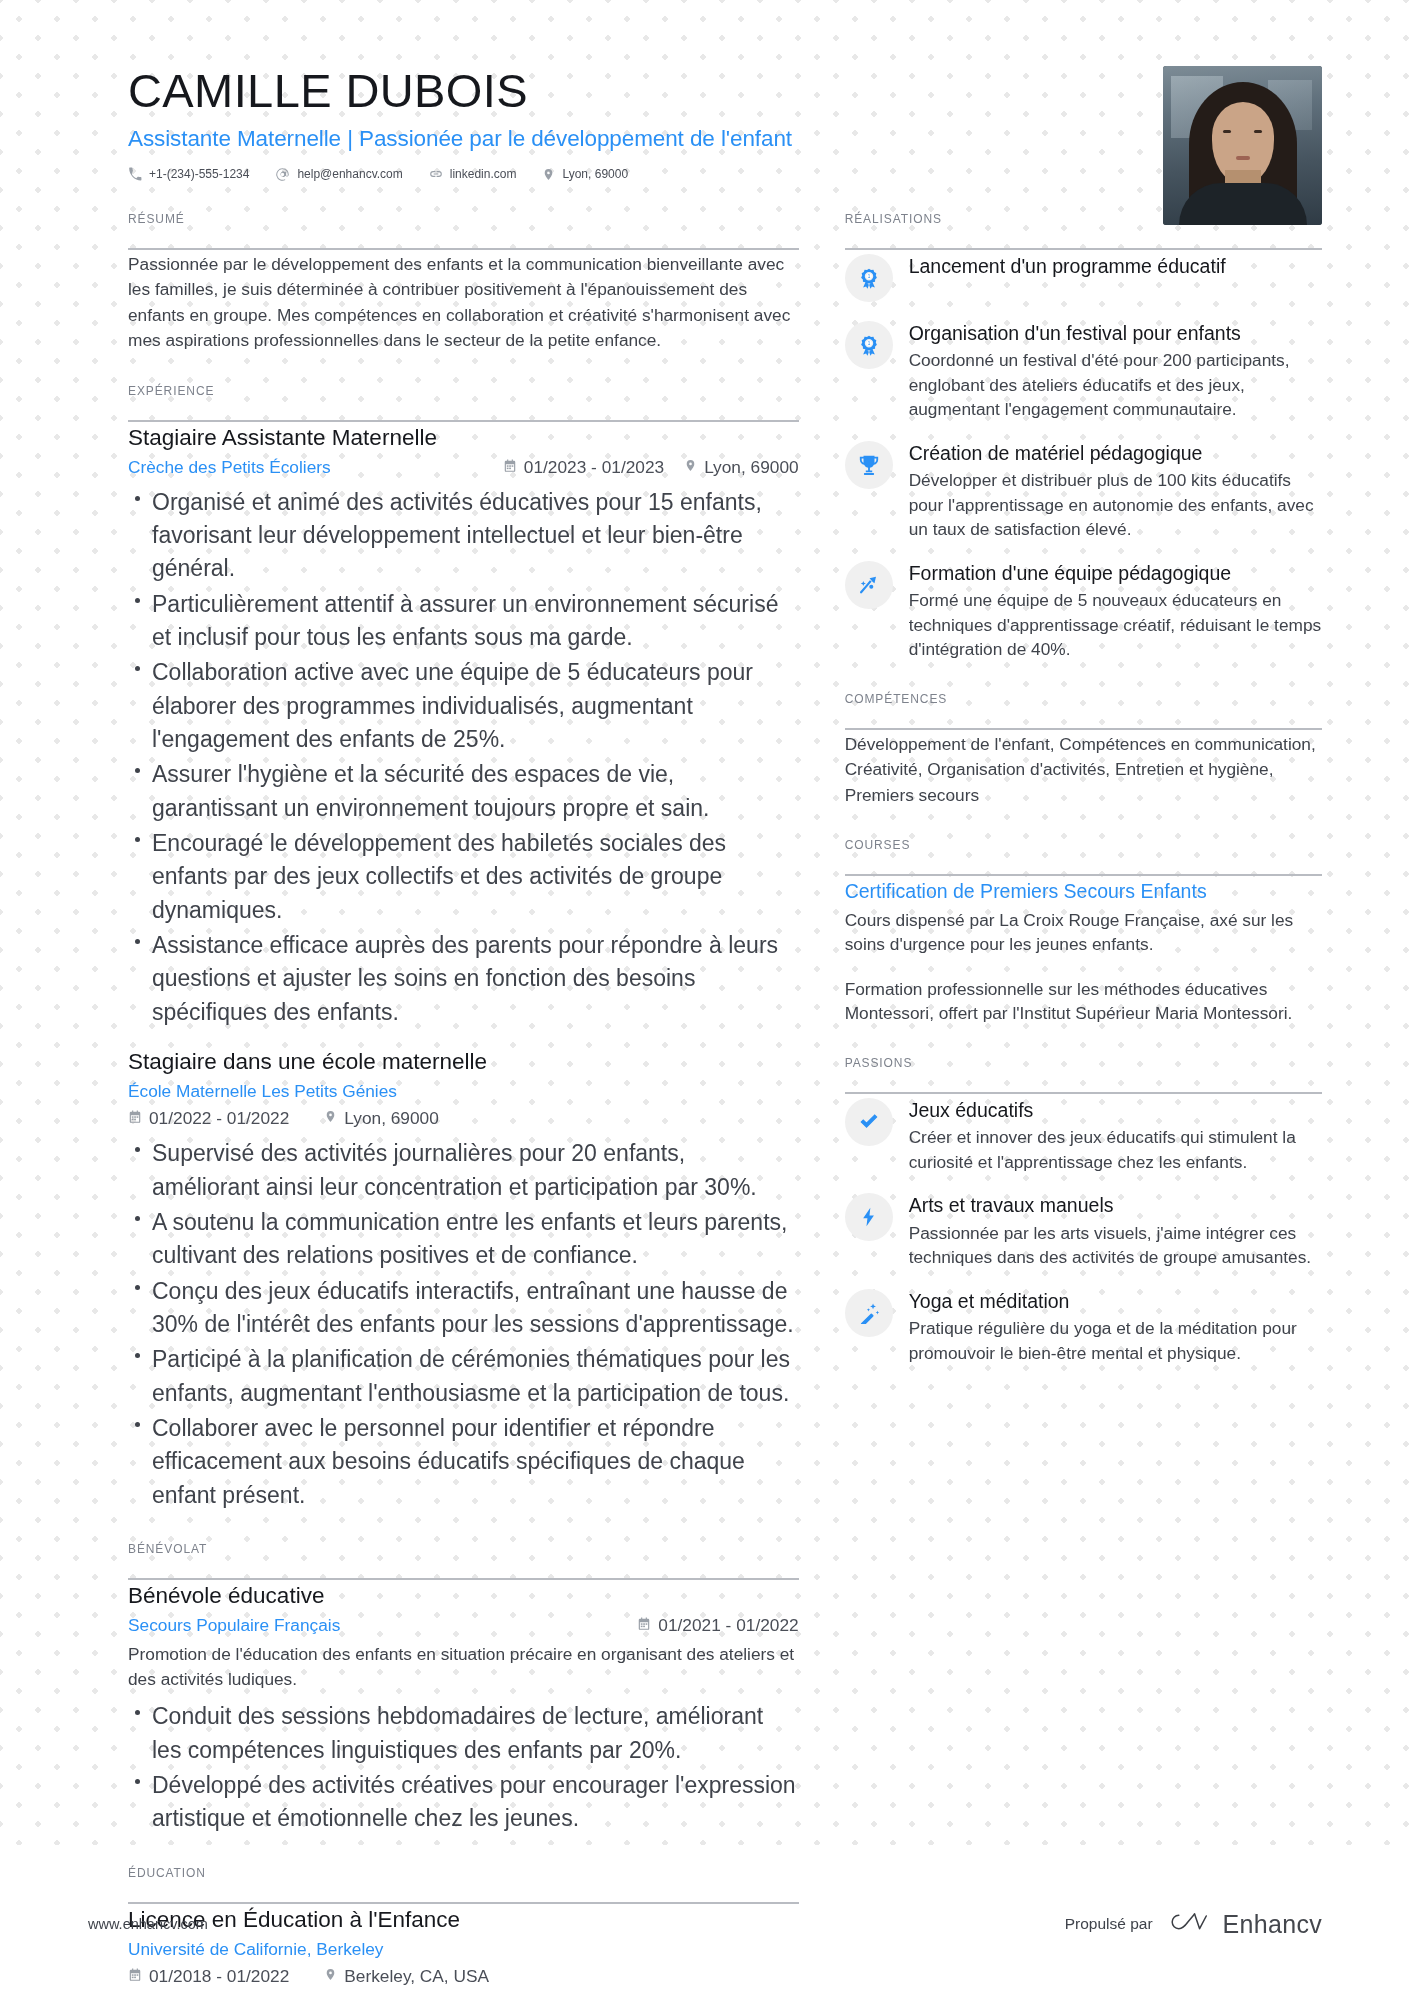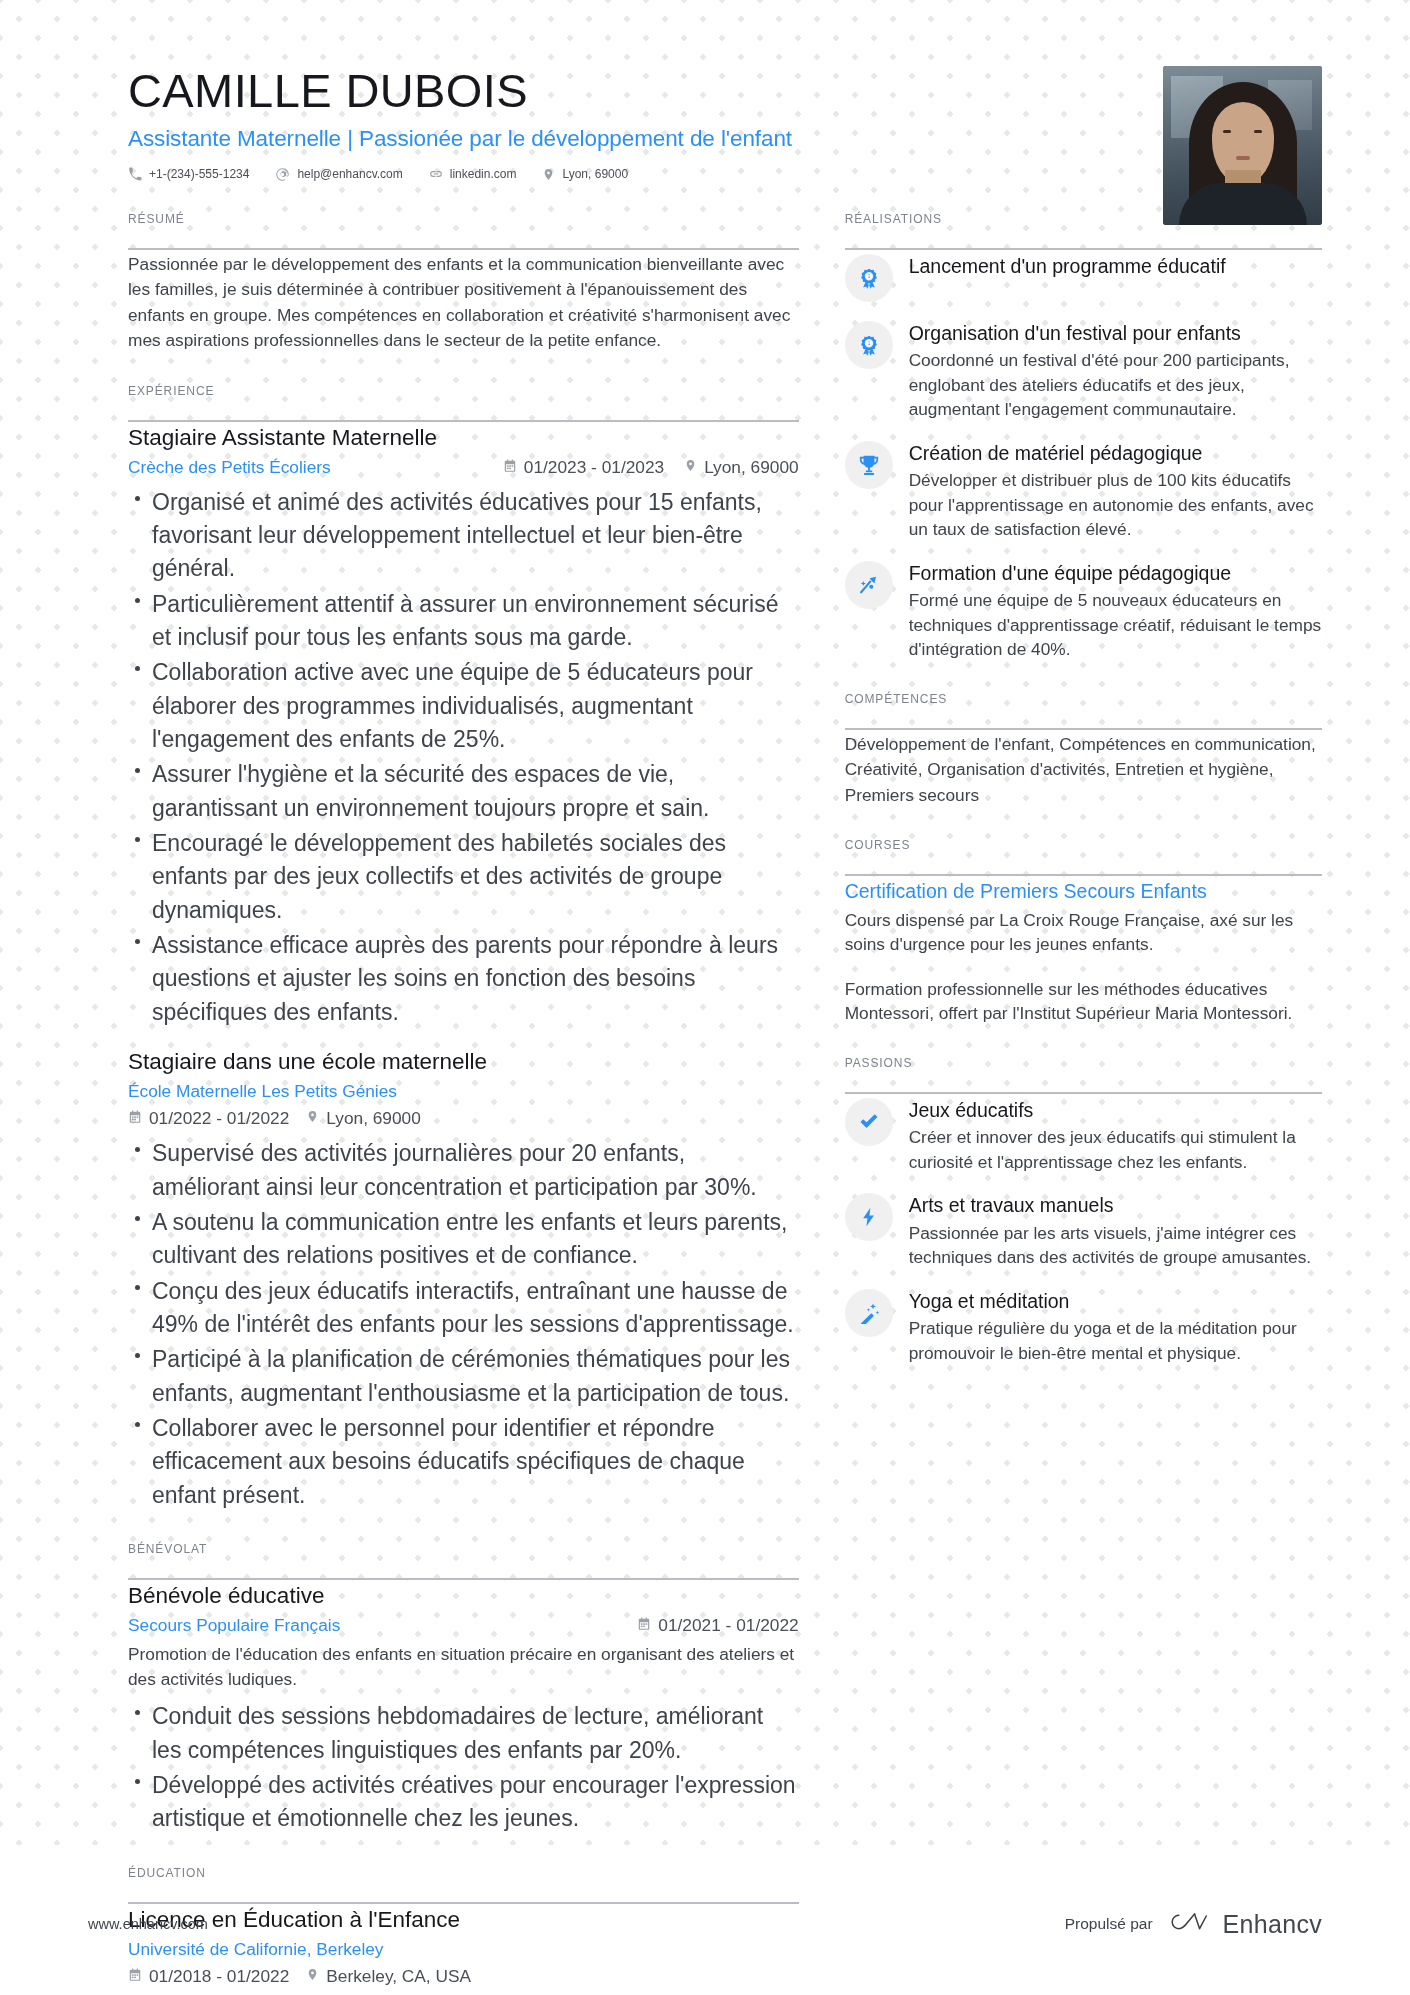--- a/index.html
+++ b/index.html
@@ -148,21 +148,21 @@
     align-items: baseline;
     margin-top: 5px;
     font-size: 17.3px;
     color: #4a4e57;
   }
   .entry-org { color: #2a90f5; flex: 0 0 auto; }
   .entry-meta .spacer { flex: 1 1 auto; min-width: 18px; }
   .meta-bits { display: flex; align-items: center; gap: 20px; flex: 0 0 auto; }
   .meta-bit { display: flex; align-items: center; gap: 7px; white-space: nowrap; }
   .entry-meta2 {
-    display: flex; align-items: center; gap: 17px;
+    display: flex; align-items: center; gap: 35px;
     margin-top: 6px; font-size: 17.3px; color: #4a4e57;
   }
   ul.bullets { list-style: none; margin-top: 8px; }
   ul.bullets li {
     position: relative;
     padding-left: 24px;
     margin-bottom: 2px;
     font-size: 23px;
     line-height: 1.45;
     color: #3f434b;
@@ -347,21 +347,21 @@
                   <div class="meta-bit">
                     <span><svg width="13" height="15" viewBox="0 0 24 24">
                         <path class="ico-grey" d="M12 2a7 7 0 0 0-7 7c0 5.3 7 13 7 13s7-7.7 7-13a7 7 0 0 0-7-7zm0 9.5A2.5 2.5 0 1 1 14.5 9 2.5 2.5 0 0 1 12 11.5z"></path>
                       </svg></span>
                     <span>Lyon, 69000</span>
                   </div>
                 </div>
                 <ul class="bullets">
                   <li>Supervisé des activités journalières pour 20 enfants, améliorant ainsi leur concentration et participation par 30%.</li>
                   <li>A soutenu la communication entre les enfants et leurs parents, cultivant des relations positives et de confiance.</li>
-                  <li>Conçu des jeux éducatifs interactifs, entraînant une hausse de 49% de l'intérêt des enfants pour les sessions d'apprentissage.</li>
+                  <li>Conçu des jeux éducatifs interactifs, entraînant une hausse de 30% de l'intérêt des enfants pour les sessions d'apprentissage.</li>
                   <li>Participé à la planification de cérémonies thématiques pour les enfants, augmentant l'enthousiasme et la participation de tous.</li>
                   <li>Collaborer avec le personnel pour identifier et répondre efficacement aux besoins éducatifs spécifiques de chaque enfant présent.</li>
                 </ul>
               </div>
             </div>
         </div>
 
         <div class="sec">
           <div class="sec-title">BÉNÉVOLAT</div>
           <div class="sec-body">

